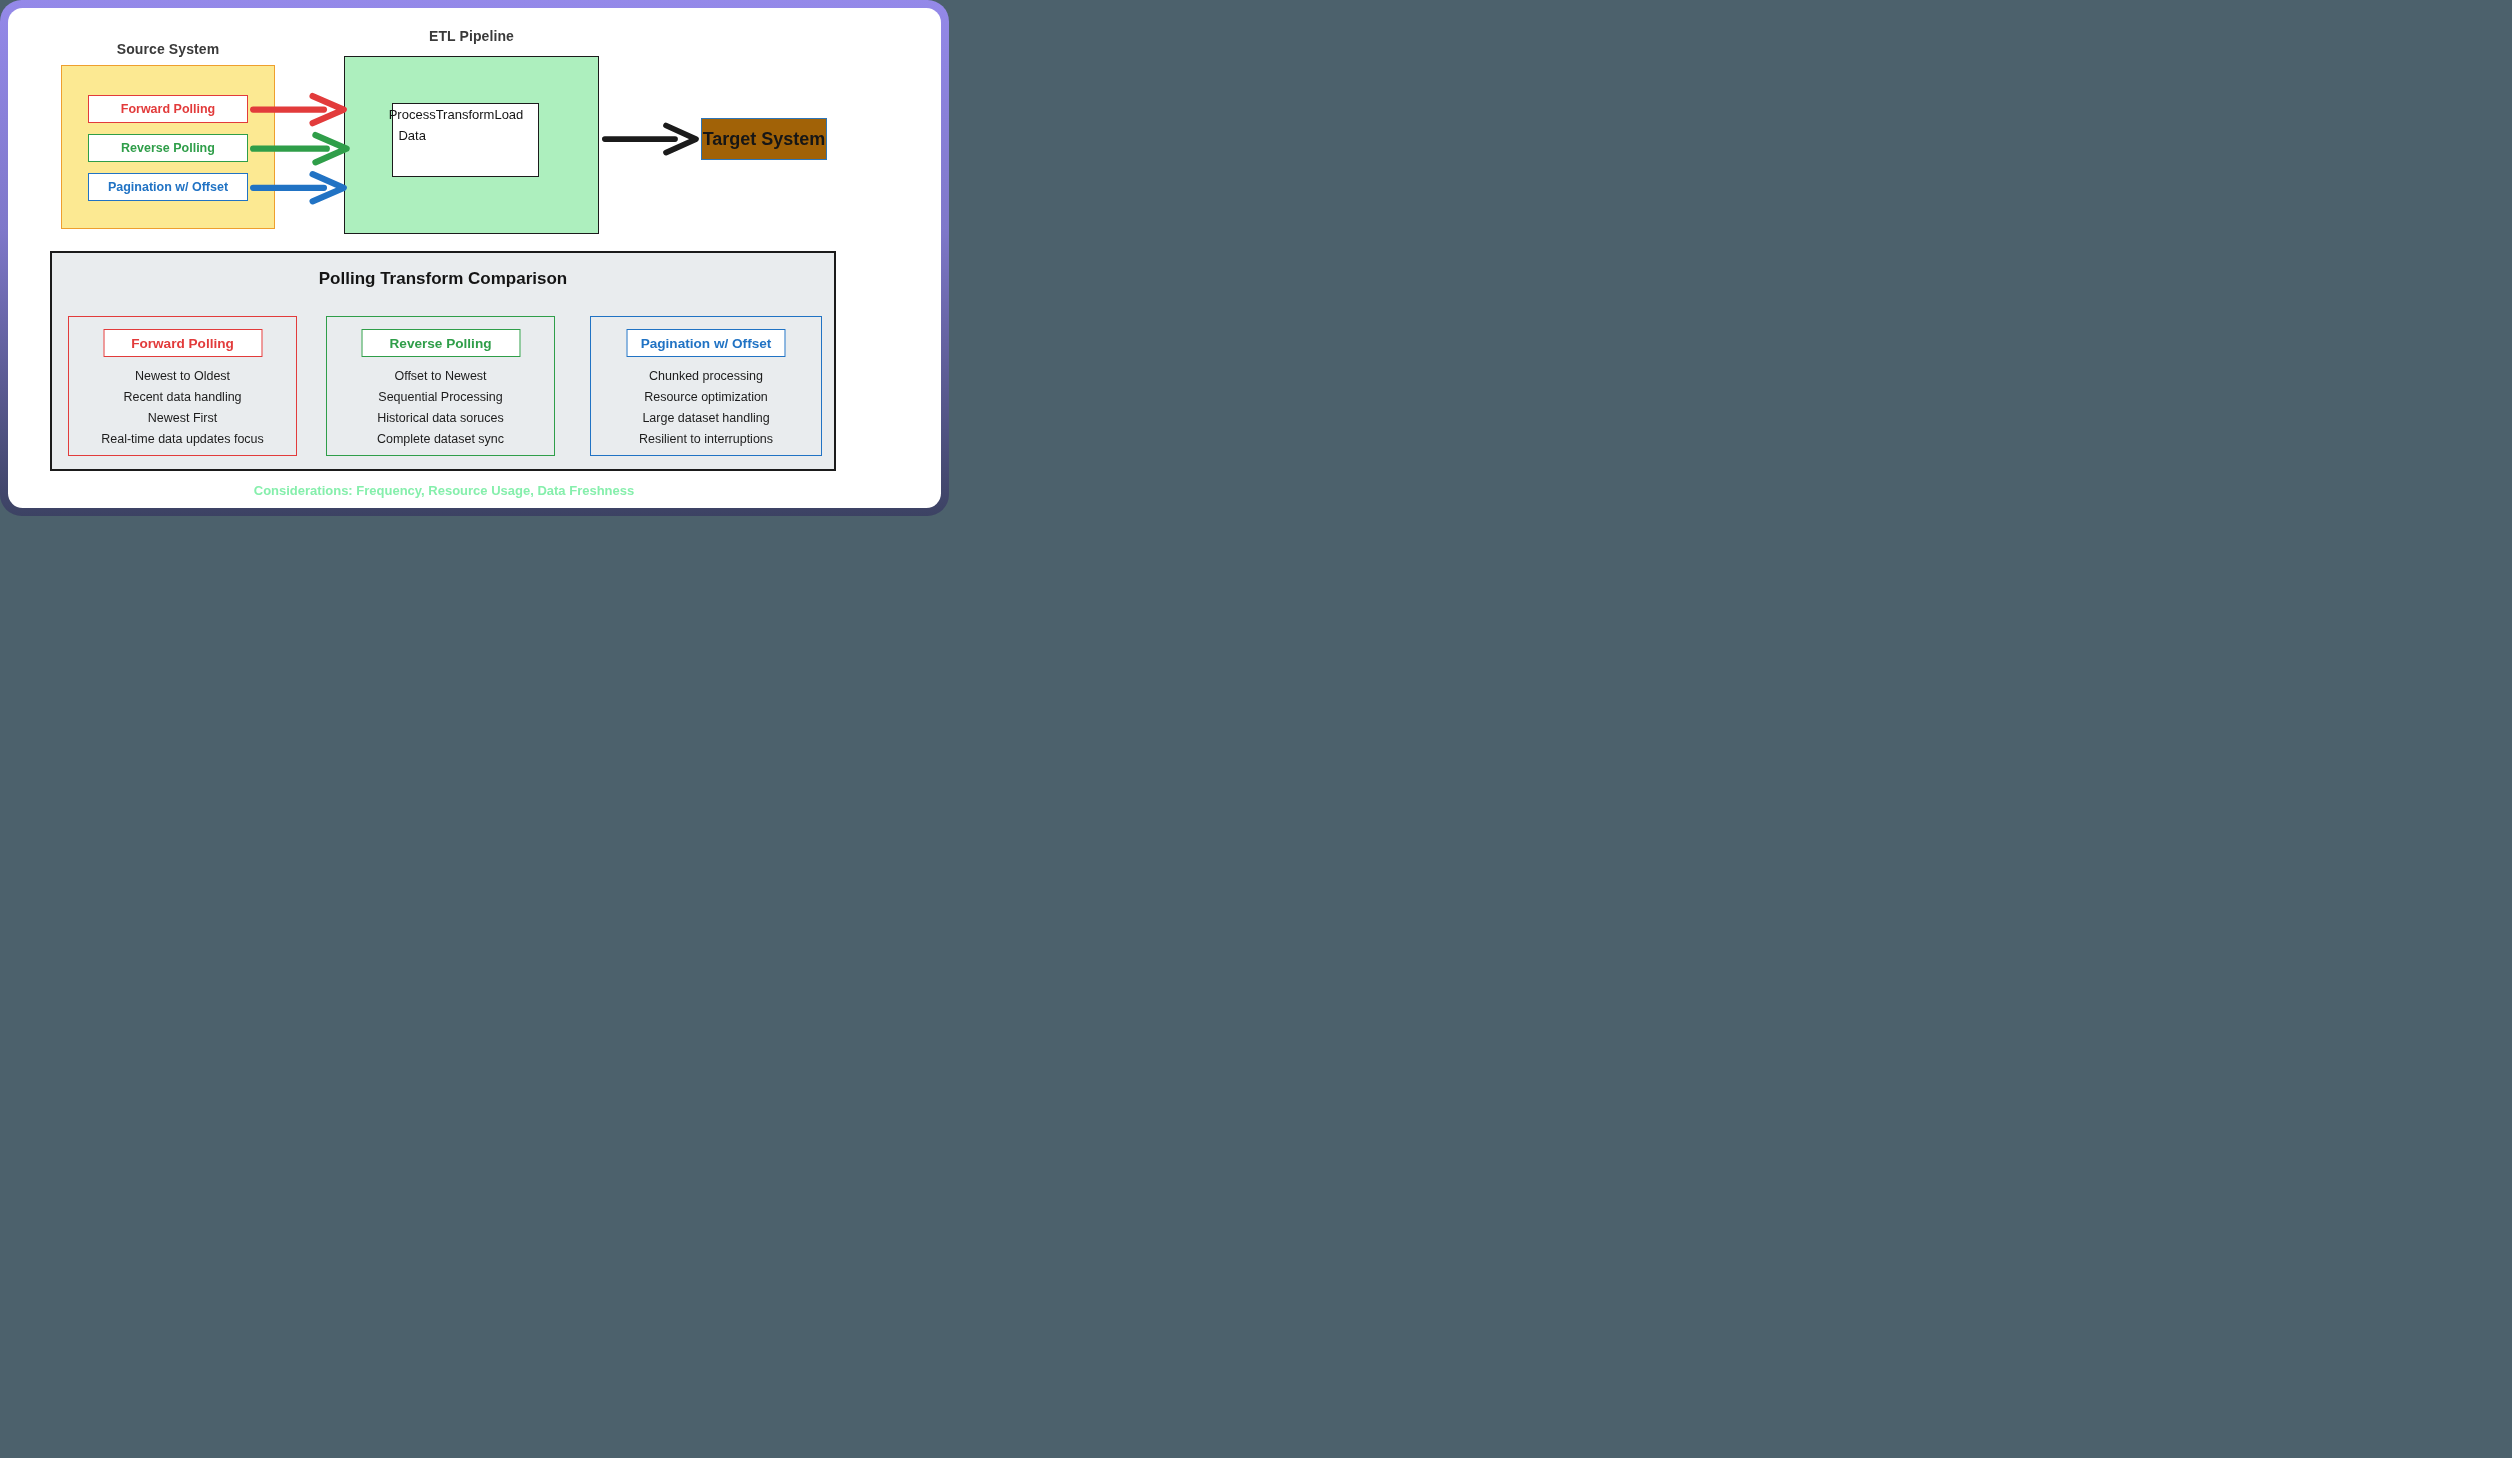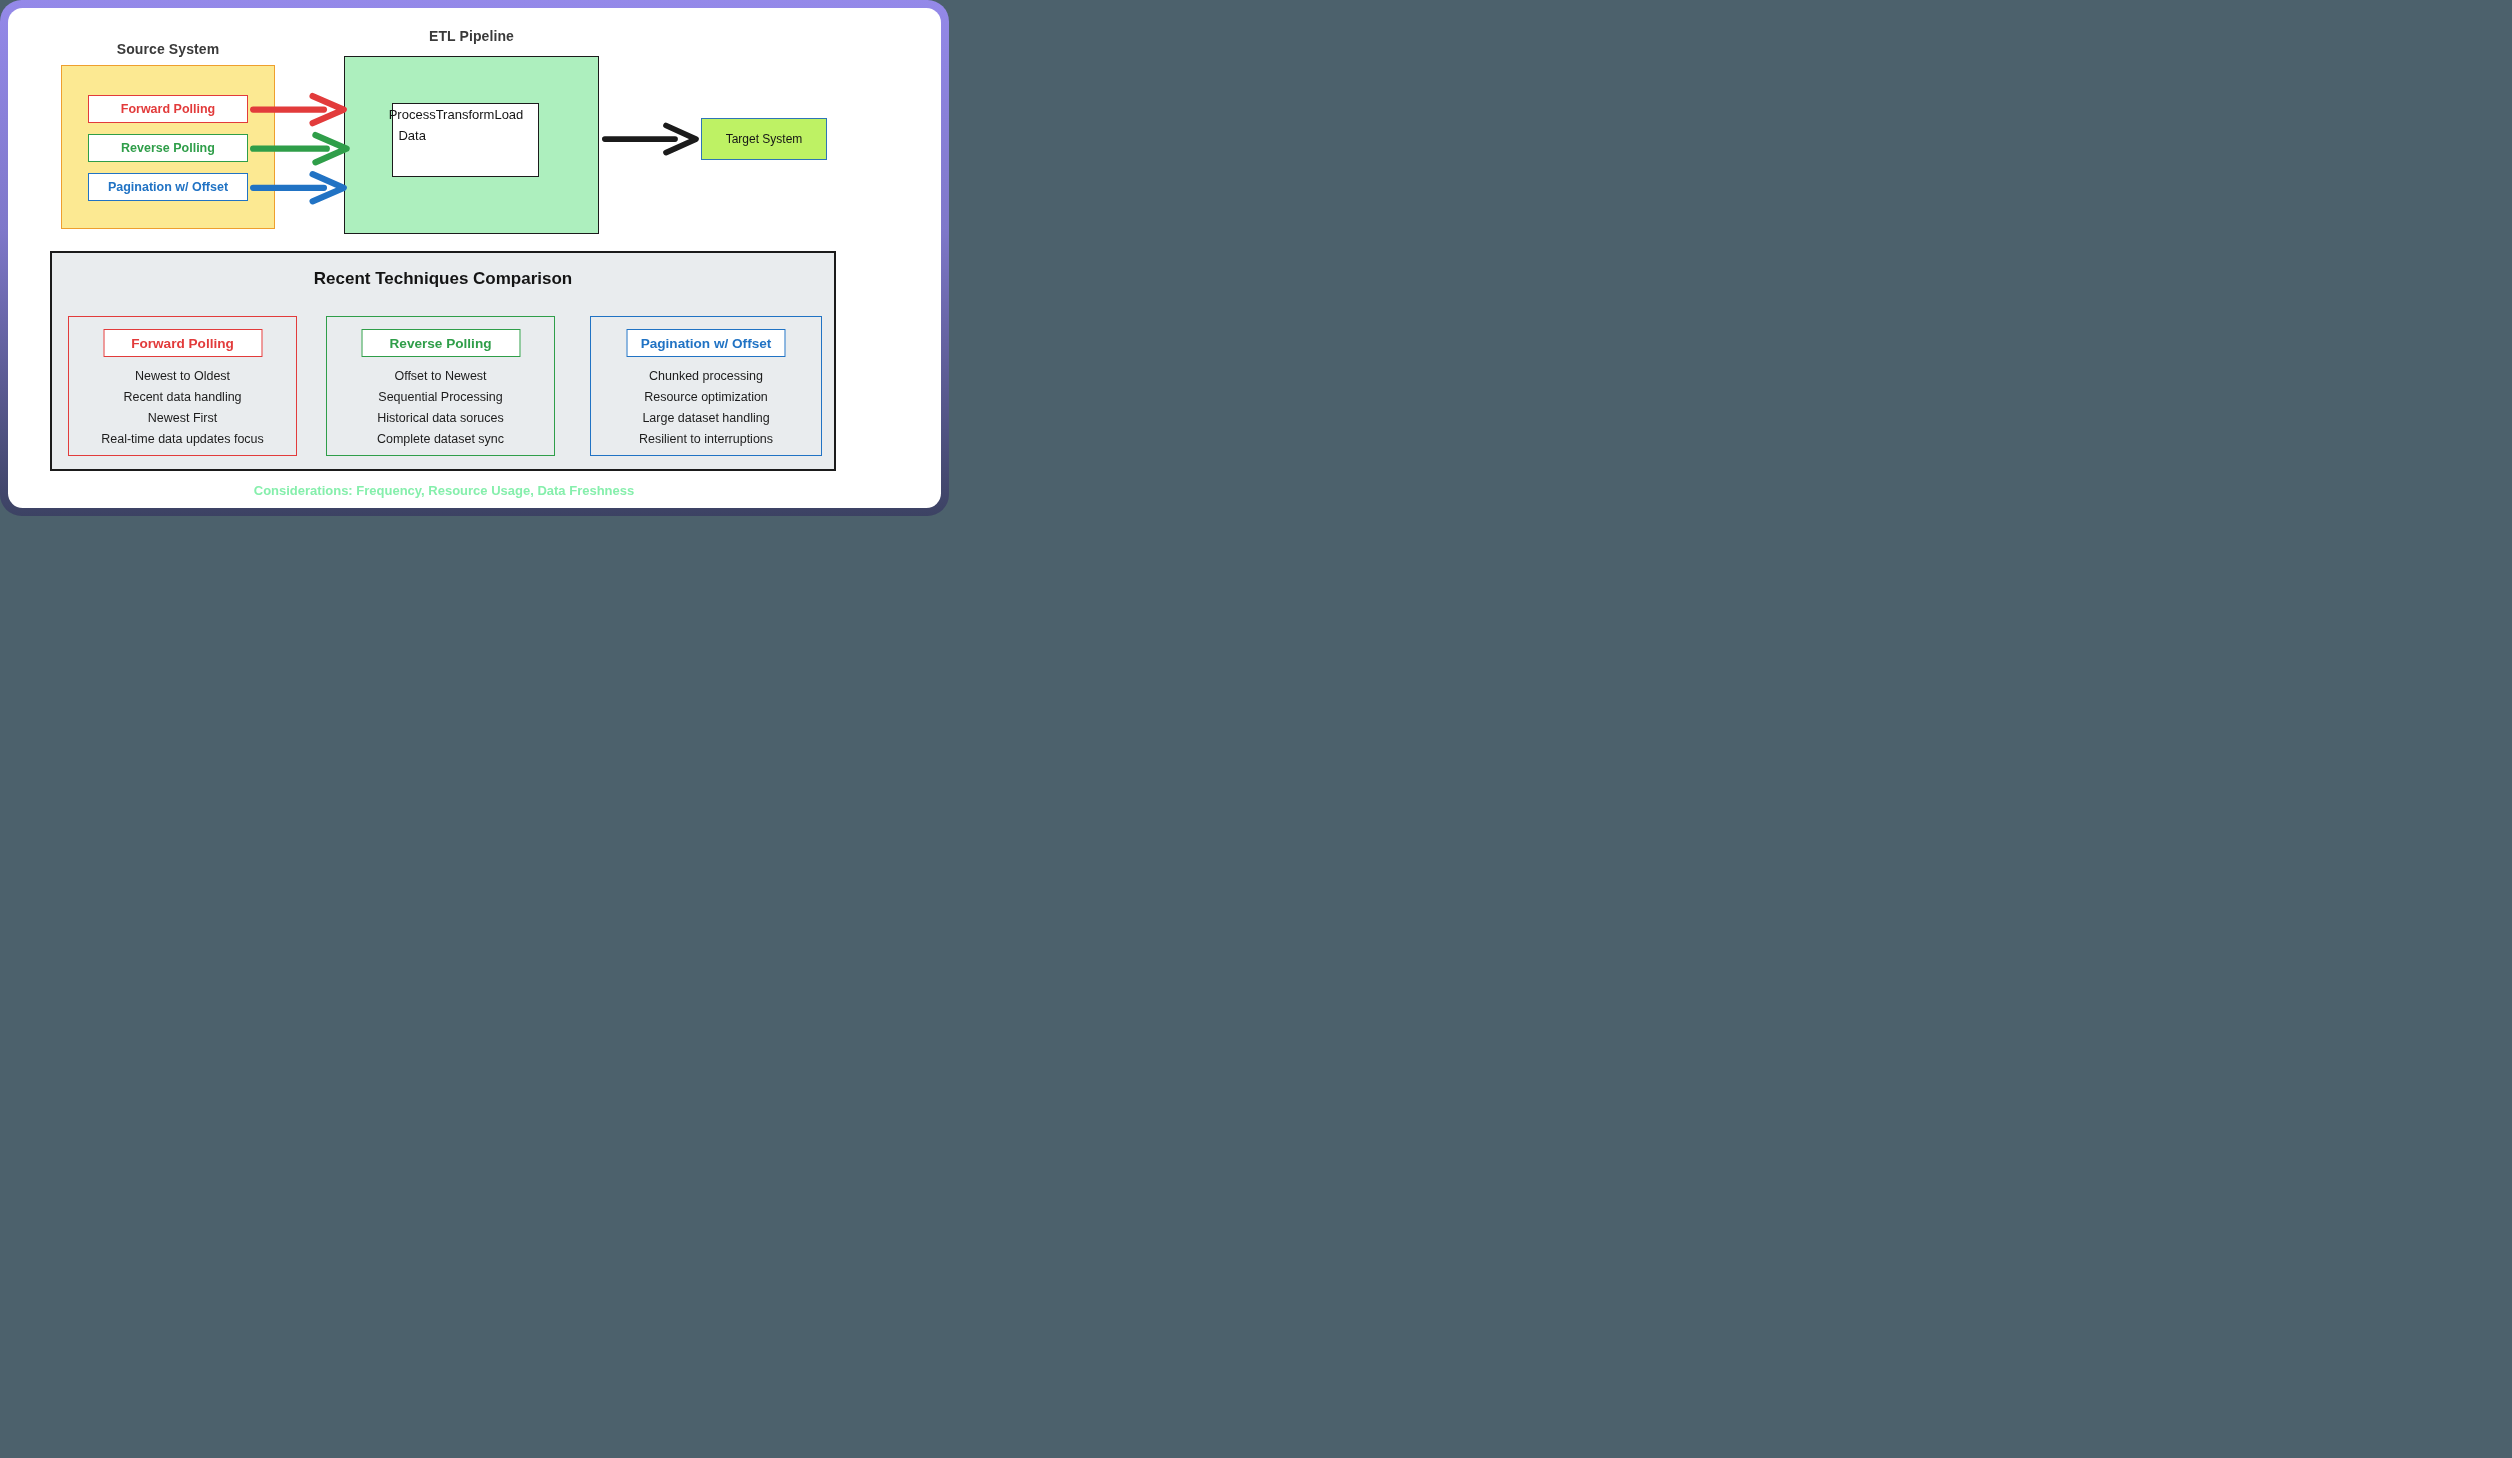--- a/index.html
+++ b/index.html
@@ -84,25 +84,25 @@
     font-weight: 500;
     color: #141414;
     line-height: 21px;
   }
 
   
   .target-box {
     position: absolute;
     left: 701px; top: 118px;
     width: 126px; height: 42px;
-    background: #bef264;
+    background: #a16207;
     border: 1.7px solid #2E75B6;
     box-sizing: border-box;
     display: flex; align-items: center; justify-content: center;
-    font-size: 12px; font-weight: 400; color: #161616;
+    font-size: 18px; font-weight: 700; color: #161616;
   }
 
   
   .compare-box {
     position: absolute;
     left: 50px; top: 251px;
     width: 786px; height: 220px;
     background: #E9ECEE;
     border: 2.3px solid #1B1B1B;
     box-sizing: border-box;
@@ -218,21 +218,21 @@
       <line x1="447" y1="331" x2="572" y2="331"></line>
       <polyline points="552,307 607,331 552,355"></polyline>
     </g>
     <g stroke="#1B1B1B" stroke-width="10" fill="none" stroke-linecap="round" stroke-linejoin="round">
       <line x1="1068" y1="245" x2="1192" y2="245"></line>
       <polyline points="1176,221 1229,245 1176,269"></polyline>
     </g>
   </svg>
 
   <div class="compare-box"></div>
-  <div class="compare-title">Recent Techniques Comparison</div>
+  <div class="compare-title">Polling Transform Comparison</div>
 
   <div class="compare-col col-red">
     <div class="col-header hdr-red">
       <span>Forward Polling</span>
     </div>
     <div class="col-features">
       <div class="feature-line">Newest to Oldest</div>
       <div class="feature-line">Recent data handling</div>
       <div class="feature-line">Newest First</div>
       <div class="feature-line">Real-time data updates focus</div>

